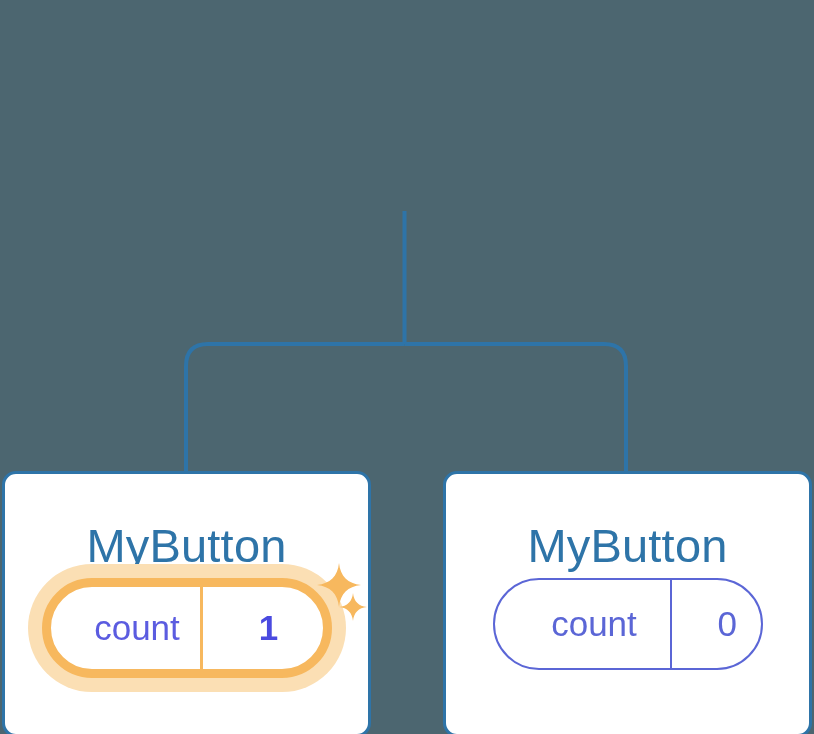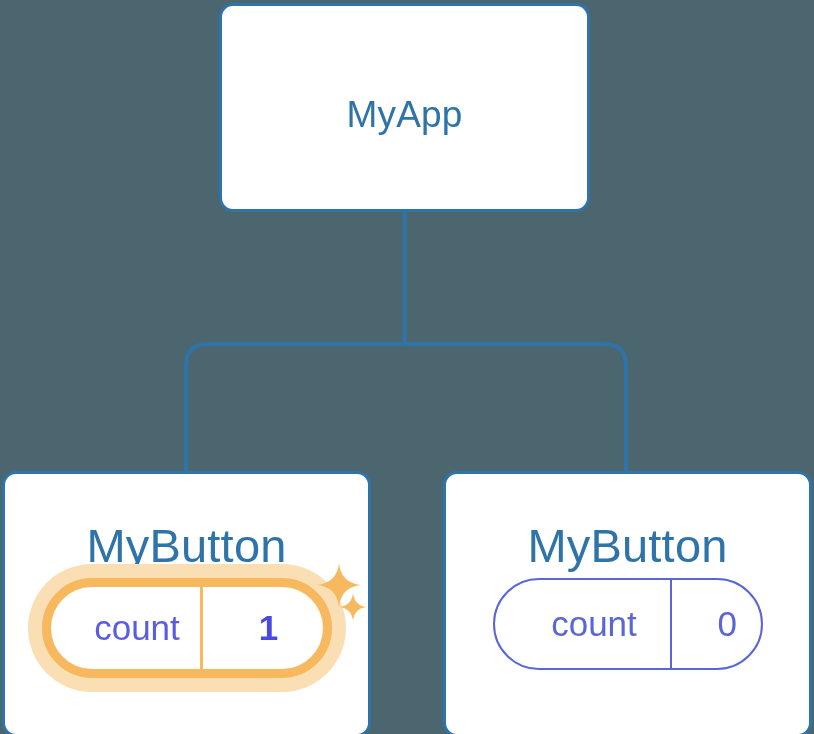--- a/index.html
+++ b/index.html
@@ -197,23 +197,20 @@
 <div id="stage">
 
   <svg id="edges" viewBox="0 0 814 734" width="814" height="734" aria-hidden="true">
 
     <path d="M 404.5 211 L 404.5 344" fill="none" stroke="#2e74a8" stroke-width="4"></path>
 
     <path d="M 404.5 344 L 208 344 Q 186 344 186 366 L 186 473" fill="none" stroke="#2e74a8" stroke-width="4"></path>
     <path d="M 404.5 344 L 604 344 Q 626 344 626 366 L 626 473" fill="none" stroke="#2e74a8" stroke-width="4"></path>
   </svg>
 
-  <div id="node-root" class="node-card">
-    <div class="node-title">MyApp</div>
-  </div>
 
   <div id="node-left" class="node-card">
     <div class="node-title">MyButton</div>
 
     <div class="pill-wrap">
       <div class="pill-outer">
         <div class="pill-halo"></div>
         <div class="pill pill--hot">
           <div class="pill-cell pill-key">count</div>
           <div class="pill-cell pill-val">1</div>

